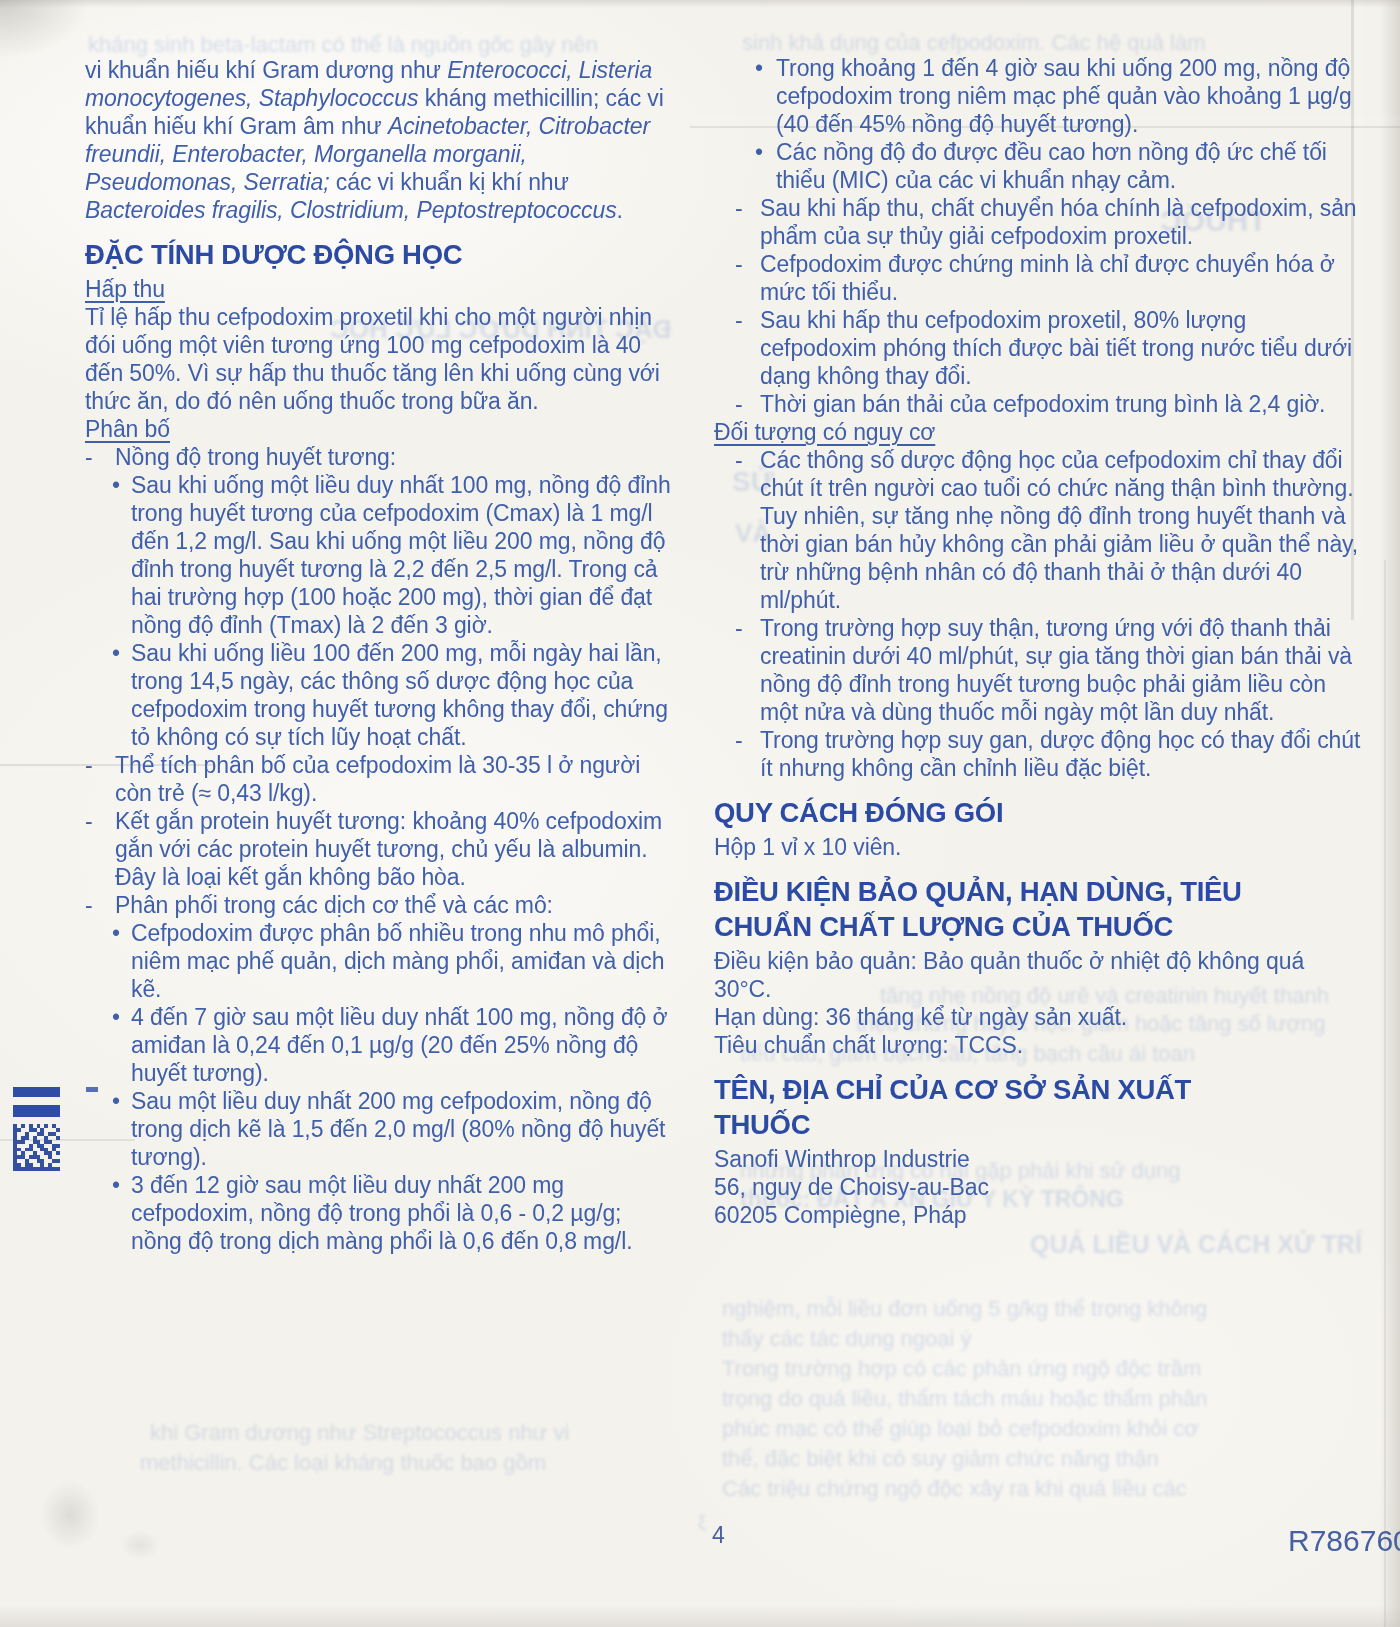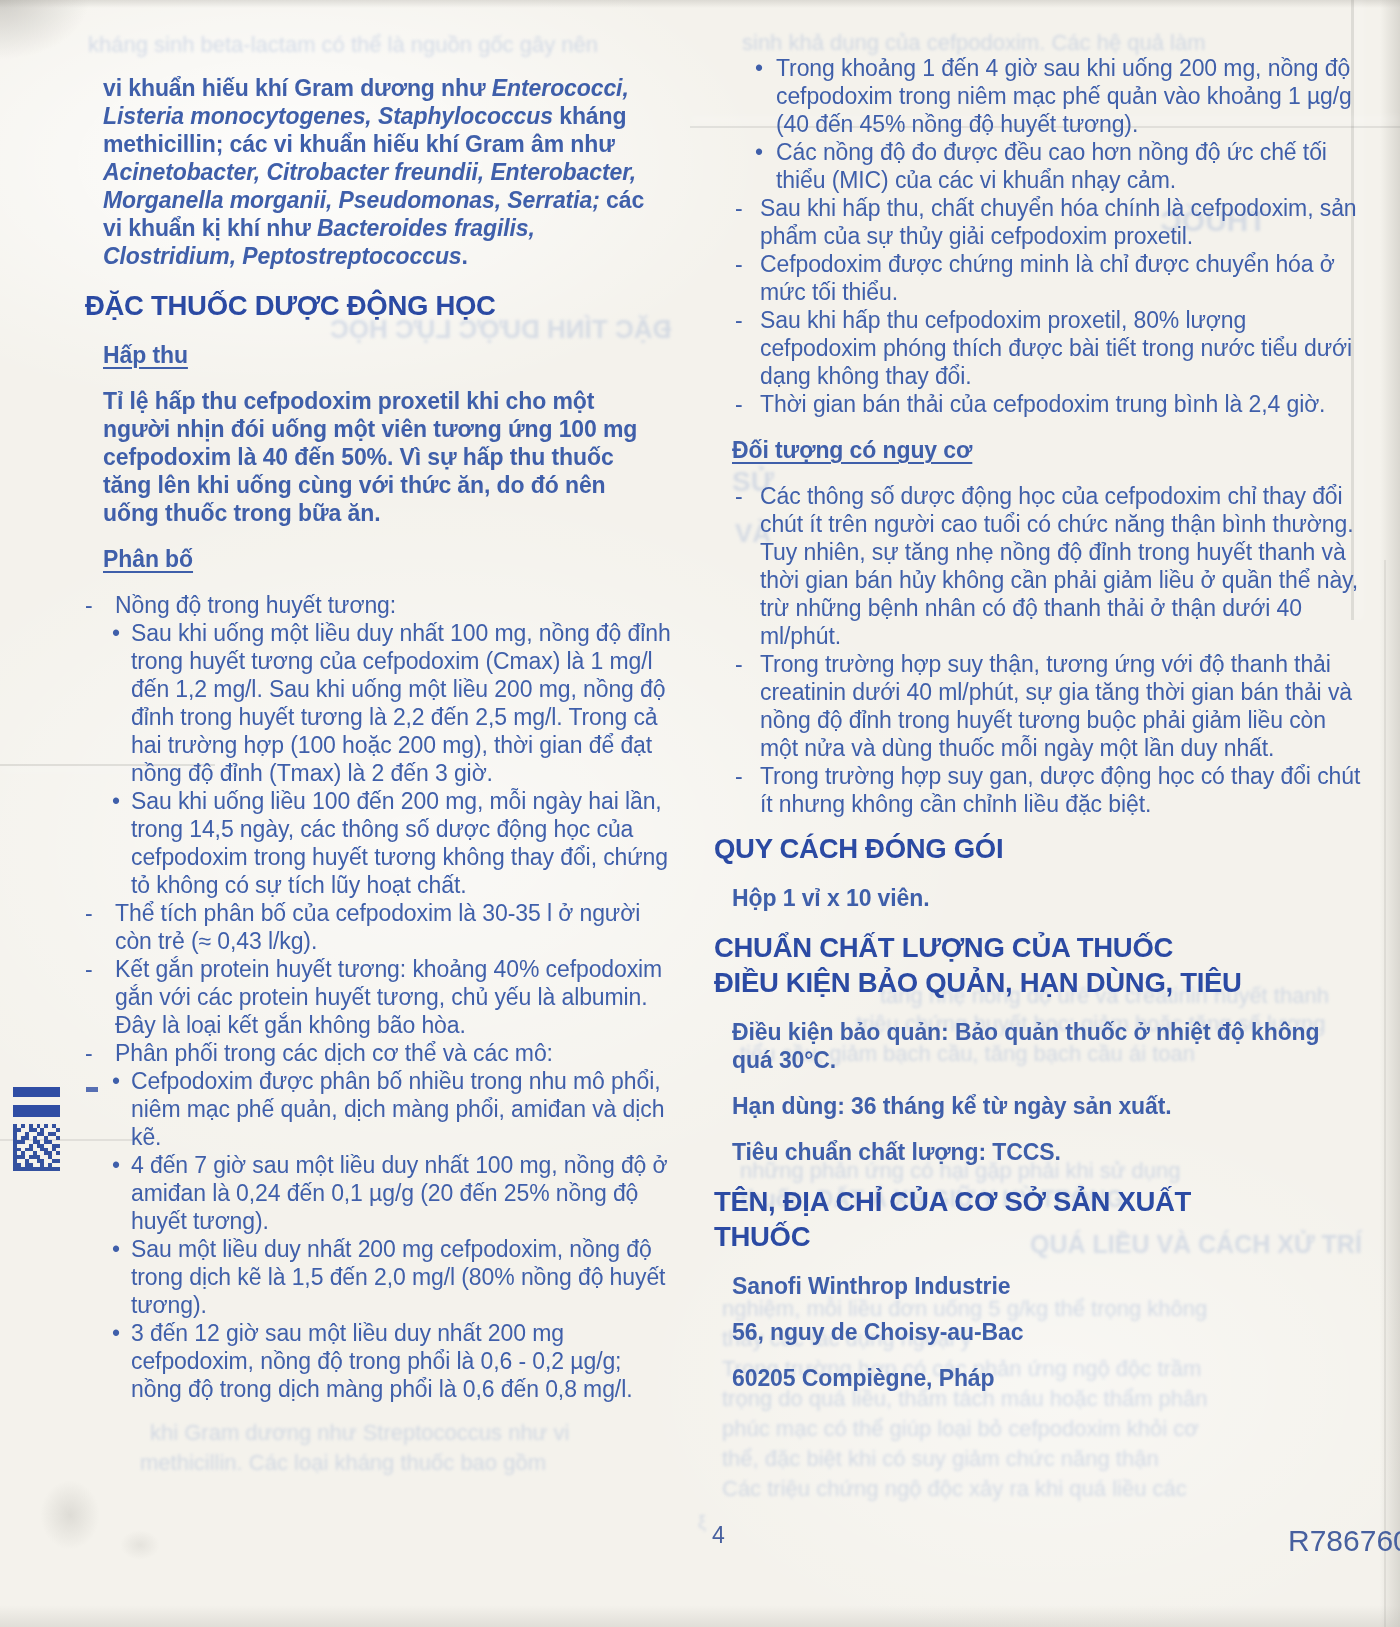--- a/index.html
+++ b/index.html
@@ -9,21 +9,21 @@
       radial-gradient(ellipse 700px 360px at 20% 10%, rgba(255,255,255,.85), rgba(255,255,255,0) 70%),
       radial-gradient(ellipse 800px 520px at 30% 52%, rgba(255,255,255,.55), rgba(255,255,255,0) 70%),
       radial-gradient(ellipse 600px 400px at 75% 85%, rgba(255,255,255,.4), rgba(255,255,255,0) 70%),
       #f4f2ec;
     font-family:"Liberation Sans", sans-serif;
   }
   
   .col{position:absolute;color:#3f5faa;font-size:23px;line-height:28px;letter-spacing:-0.1px;}
   #left-column{left:85px;top:56px;width:590px;}
   #right-column{left:714px;top:54px;width:648px;}
-  .para{margin:18px;font-weight:bold;}
+  .para{margin:0;}
   .i{font-style:italic;}
   .h{font-weight:bold;color:#2b4aa3;font-size:27.5px;line-height:35px;margin:13px 0 3px;white-space:nowrap;letter-spacing:-0.3px;}
   .sub{text-decoration:underline;text-underline-offset:4px;text-decoration-thickness:1.5px;}
   .item{position:relative;}
   .marker{position:absolute;top:0;}
   #left-column  .dash{padding-left:30px;}  #left-column  .dash .marker{left:0;}
   #left-column  .bullet{padding-left:46px;}#left-column  .bullet .marker{left:27px;}
   #right-column .dash{padding-left:46px;}  #right-column .dash .marker{left:21px;}
   #right-column .bullet{padding-left:62px;}#right-column .bullet .marker{left:41px;}
   #left-column  .hang.l2{margin-left:46px;}
@@ -91,21 +91,21 @@
     <span class="ghost" style="left: 722px; top: 1416px; font-size: 22px;">phúc mạc có thể giúp loại bỏ cefpodoxim khỏi cơ</span>
     <span class="ghost" style="left: 722px; top: 1446px; font-size: 22px;">thể, đặc biệt khi có suy giảm chức năng thận</span>
     <span class="ghost" style="left: 722px; top: 1476px; font-size: 22px;">Các triệu chứng ngộ độc xảy ra khi quá liều các</span>
     <span class="ghost" style="left: 150px; top: 1420px; font-size: 22px;">khi Gram dương như Streptococcus như vi</span>
     <span class="ghost" style="left: 140px; top: 1450px; font-size: 22px;">methicillin. Các loại kháng thuốc bao gồm</span>
     <span class="ghost" style="left: 698px; top: 1512px; font-size: 18px;">ξ</span>
   </div>
 
 <div id="left-column" class="col">
     <div class="para"><span><span>vi khuẩn hiếu khí Gram dương như </span><span class="i">Enterococci, Listeria monocytogenes, Staphylococcus</span><span> kháng methicillin; các vi khuẩn hiếu khí Gram âm như </span><span class="i">Acinetobacter, Citrobacter freundii, Enterobacter, Morganella morganii, Pseudomonas, Serratia;</span><span> các vi khuẩn kị khí như </span><span class="i">Bacteroides fragilis, Clostridium, Peptostreptococcus</span><span>.</span></span></div>
-    <div class="h"><span>ĐẶC THUỐC DƯỢC ĐỘNG HỌC</span></div>
+    <div class="h"><span>ĐẶC TÍNH DƯỢC ĐỘNG HỌC</span></div>
     <div class="para sub"><span>Hấp thu</span></div>
     <div class="para"><span>Tỉ lệ hấp thu cefpodoxim proxetil khi cho một người nhịn đói uống một viên tương ứng 100 mg cefpodoxim là 40 đến 50%. Vì sự hấp thu thuốc tăng lên khi uống cùng với thức ăn, do đó nên uống thuốc trong bữa ăn.</span></div>
     <div class="para sub"><span>Phân bố</span></div>
     <div class="item dash"><span class="marker">-</span><span>Nồng độ trong huyết tương:</span></div>
     <div class="item bullet"><span class="marker">•</span><span>Sau khi uống một liều duy nhất 100 mg, nồng độ đỉnh trong huyết tương của cefpodoxim (Cmax) là 1 mg/l đến 1,2 mg/l. Sau khi uống một liều 200 mg, nồng độ đỉnh trong huyết tương là 2,2 đến 2,5 mg/l. Trong cả hai trường hợp (100 hoặc 200 mg), thời gian để đạt nồng độ đỉnh (Tmax) là 2 đến 3 giờ.</span></div>
     <div class="item bullet"><span class="marker">•</span><span>Sau khi uống liều 100 đến 200 mg, mỗi ngày hai lần, trong 14,5 ngày, các thông số dược động học của cefpodoxim trong huyết tương không thay đổi, chứng tỏ không có sự tích lũy hoạt chất.</span></div>
     <div class="item dash"><span class="marker">-</span><span>Thể tích phân bố của cefpodoxim là 30-35 l ở người còn trẻ (≈ 0,43 l/kg).</span></div>
     <div class="item dash"><span class="marker">-</span><span>Kết gắn protein huyết tương: khoảng 40% cefpodoxim gắn với các protein huyết tương, chủ yếu là albumin. Đây là loại kết gắn không bão hòa.</span></div>
     <div class="item dash"><span class="marker">-</span><span>Phân phối trong các dịch cơ thể và các mô:</span></div>
     <div class="item bullet"><span class="marker">•</span><span>Cefpodoxim được phân bố nhiều trong nhu mô phổi, niêm mạc phế quản, dịch màng phổi, amiđan và dịch kẽ.</span></div>
@@ -120,21 +120,21 @@
     <div class="item dash"><span class="marker">-</span><span>Cefpodoxim được chứng minh là chỉ được chuyển hóa ở mức tối thiểu.</span></div>
     <div class="item dash"><span class="marker">-</span><span>Sau khi hấp thu cefpodoxim proxetil, 80% lượng cefpodoxim phóng thích được bài tiết trong nước tiểu dưới dạng không thay đổi.</span></div>
     <div class="item dash"><span class="marker">-</span><span>Thời gian bán thải của cefpodoxim trung bình là 2,4 giờ.</span></div>
     <div class="para sub"><span>Đối tượng có nguy cơ</span></div>
     <div class="item dash"><span class="marker">-</span><span>Các thông số dược động học của cefpodoxim chỉ thay đổi chút ít trên người cao tuổi có chức năng thận bình thường.</span></div>
     <div class="hang l1"><span>Tuy nhiên, sự tăng nhẹ nồng độ đỉnh trong huyết thanh và thời gian bán hủy không cần phải giảm liều ở quần thể này, trừ những bệnh nhân có độ thanh thải ở thận dưới 40 ml/phút.</span></div>
     <div class="item dash"><span class="marker">-</span><span>Trong trường hợp suy thận, tương ứng với độ thanh thải creatinin dưới 40 ml/phút, sự gia tăng thời gian bán thải và nồng độ đỉnh trong huyết tương buộc phải giảm liều còn một nửa và dùng thuốc mỗi ngày một lần duy nhất.</span></div>
     <div class="item dash"><span class="marker">-</span><span>Trong trường hợp suy gan, dược động học có thay đổi chút ít nhưng không cần chỉnh liều đặc biệt.</span></div>
     <div class="h"><span>QUY CÁCH ĐÓNG GÓI</span></div>
     <div class="para"><span>Hộp 1 vỉ x 10 viên.</span></div>
-    <div class="h"><span><div>CHUẨN CHẤT LƯỢNG CỦA THUỐC</div><div>ĐIỀU KIỆN BẢO QUẢN, HẠN DÙNG, TIÊU</div></span></div>
+    <div class="h"><span><div>ĐIỀU KIỆN BẢO QUẢN, HẠN DÙNG, TIÊU</div><div>CHUẨN CHẤT LƯỢNG CỦA THUỐC</div></span></div>
     <div class="para"><span>Điều kiện bảo quản: Bảo quản thuốc ở nhiệt độ không quá 30°C.</span></div>
     <div class="para"><span>Hạn dùng: 36 tháng kể từ ngày sản xuất.</span></div>
     <div class="para"><span>Tiêu chuẩn chất lượng: TCCS.</span></div>
     <div class="h"><span><div>TÊN, ĐỊA CHỈ CỦA CƠ SỞ SẢN XUẤT</div><div>THUỐC</div></span></div>
     <div class="para"><span>Sanofi Winthrop Industrie</span></div>
     <div class="para"><span>56, nguy de Choisy-au-Bac</span></div>
     <div class="para"><span>60205 Compiègne, Pháp</span></div>
   </div>
 
 <div id="regbar-1" class="regbar"></div>

